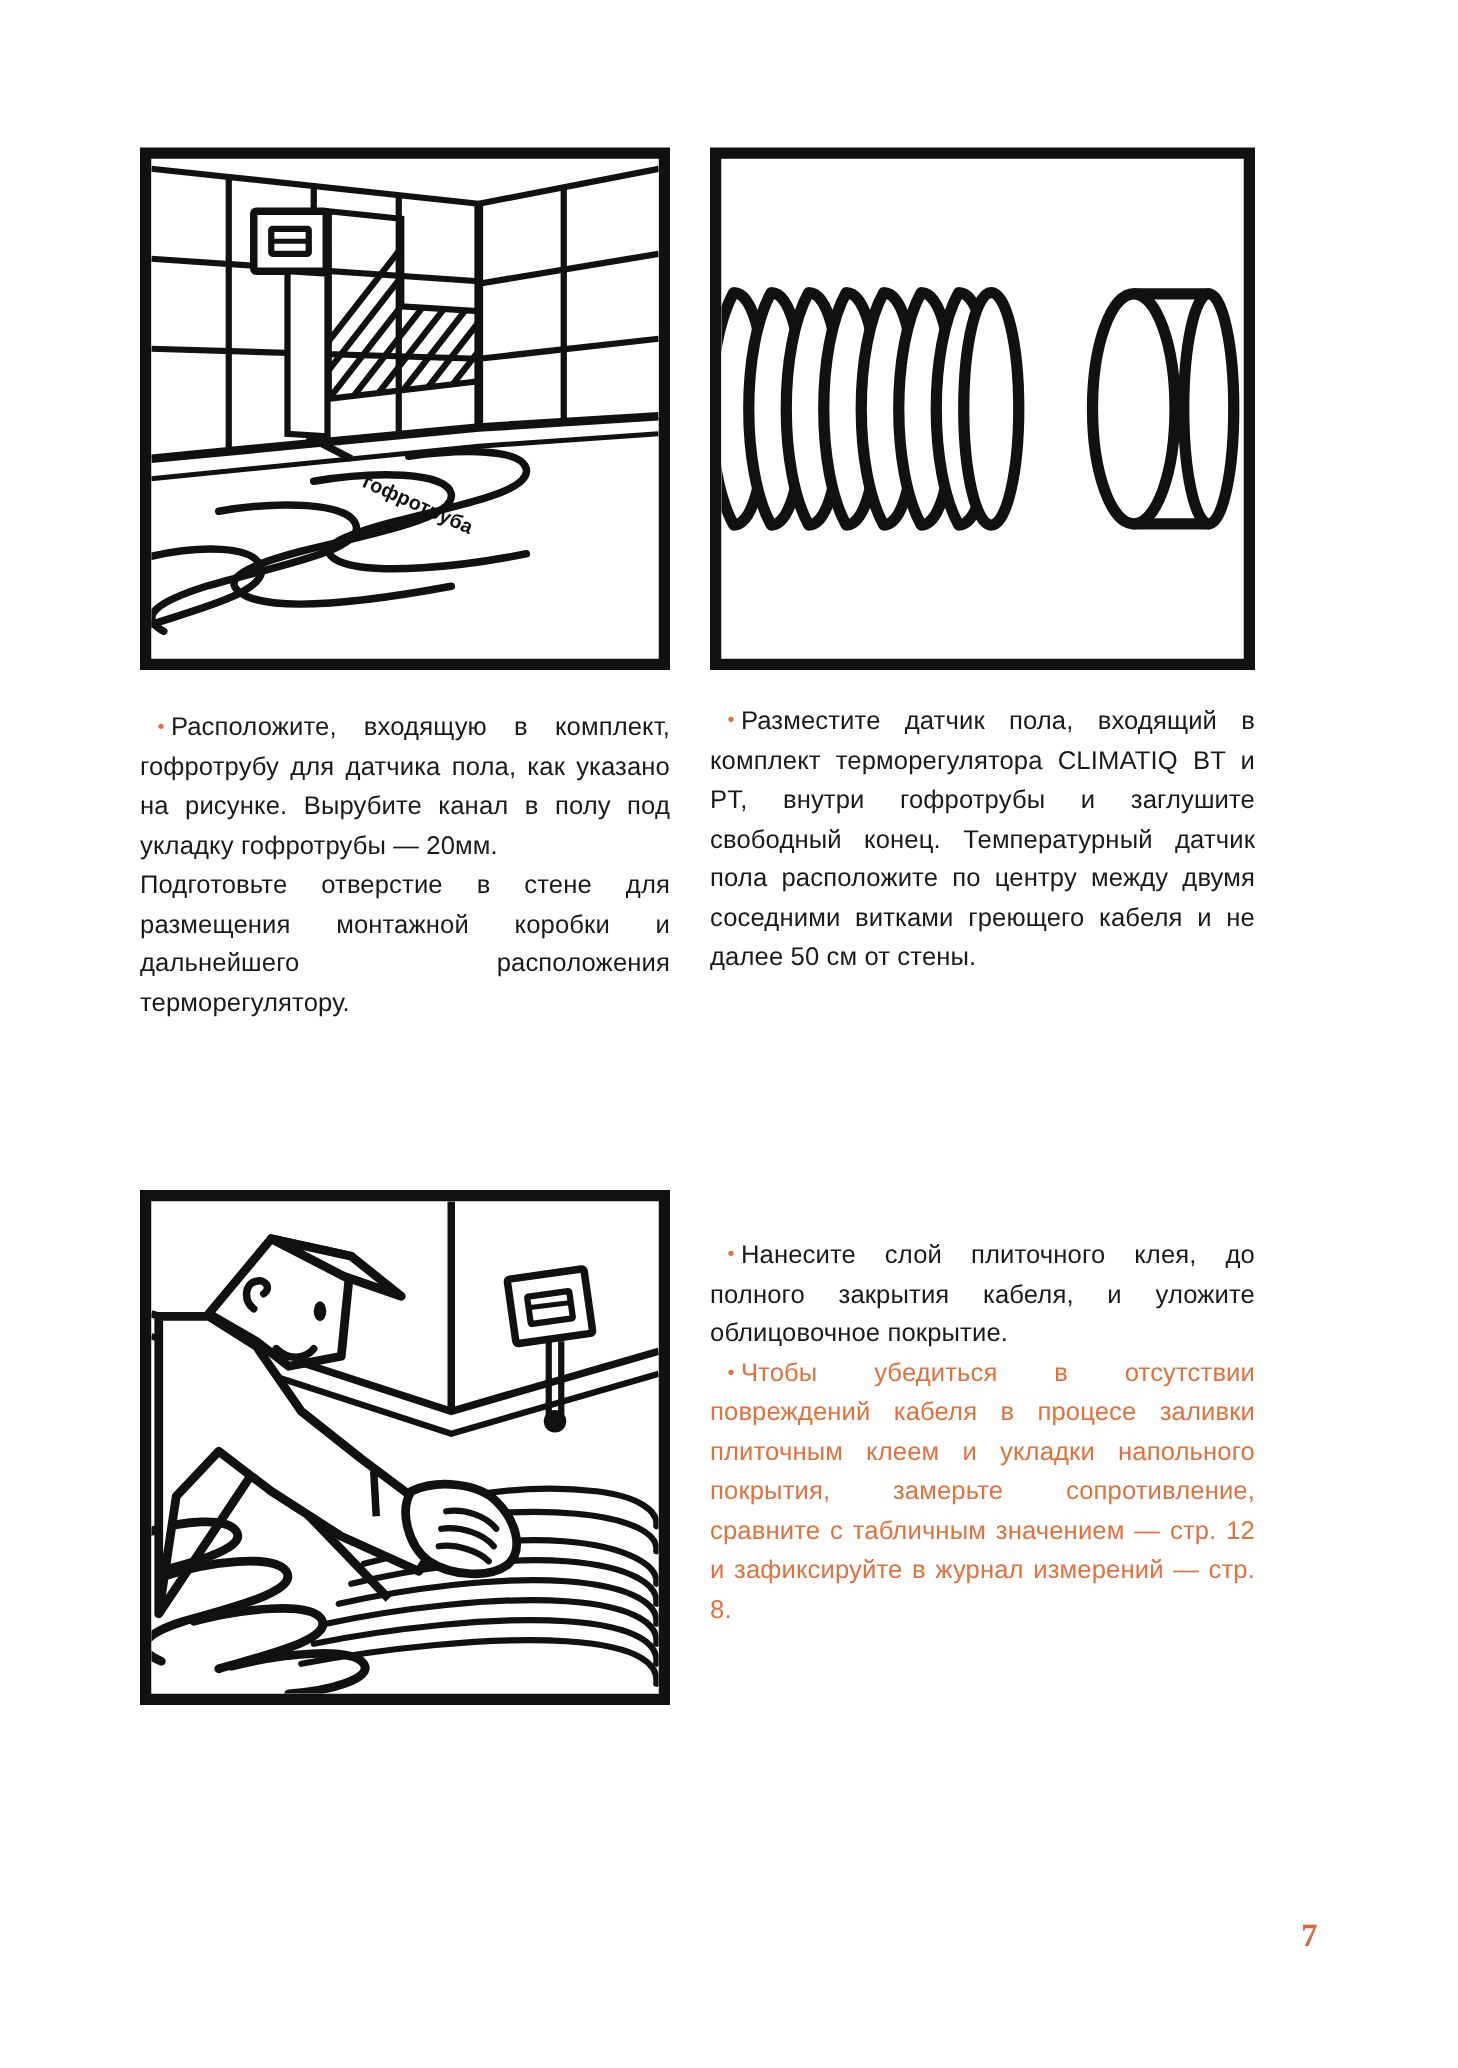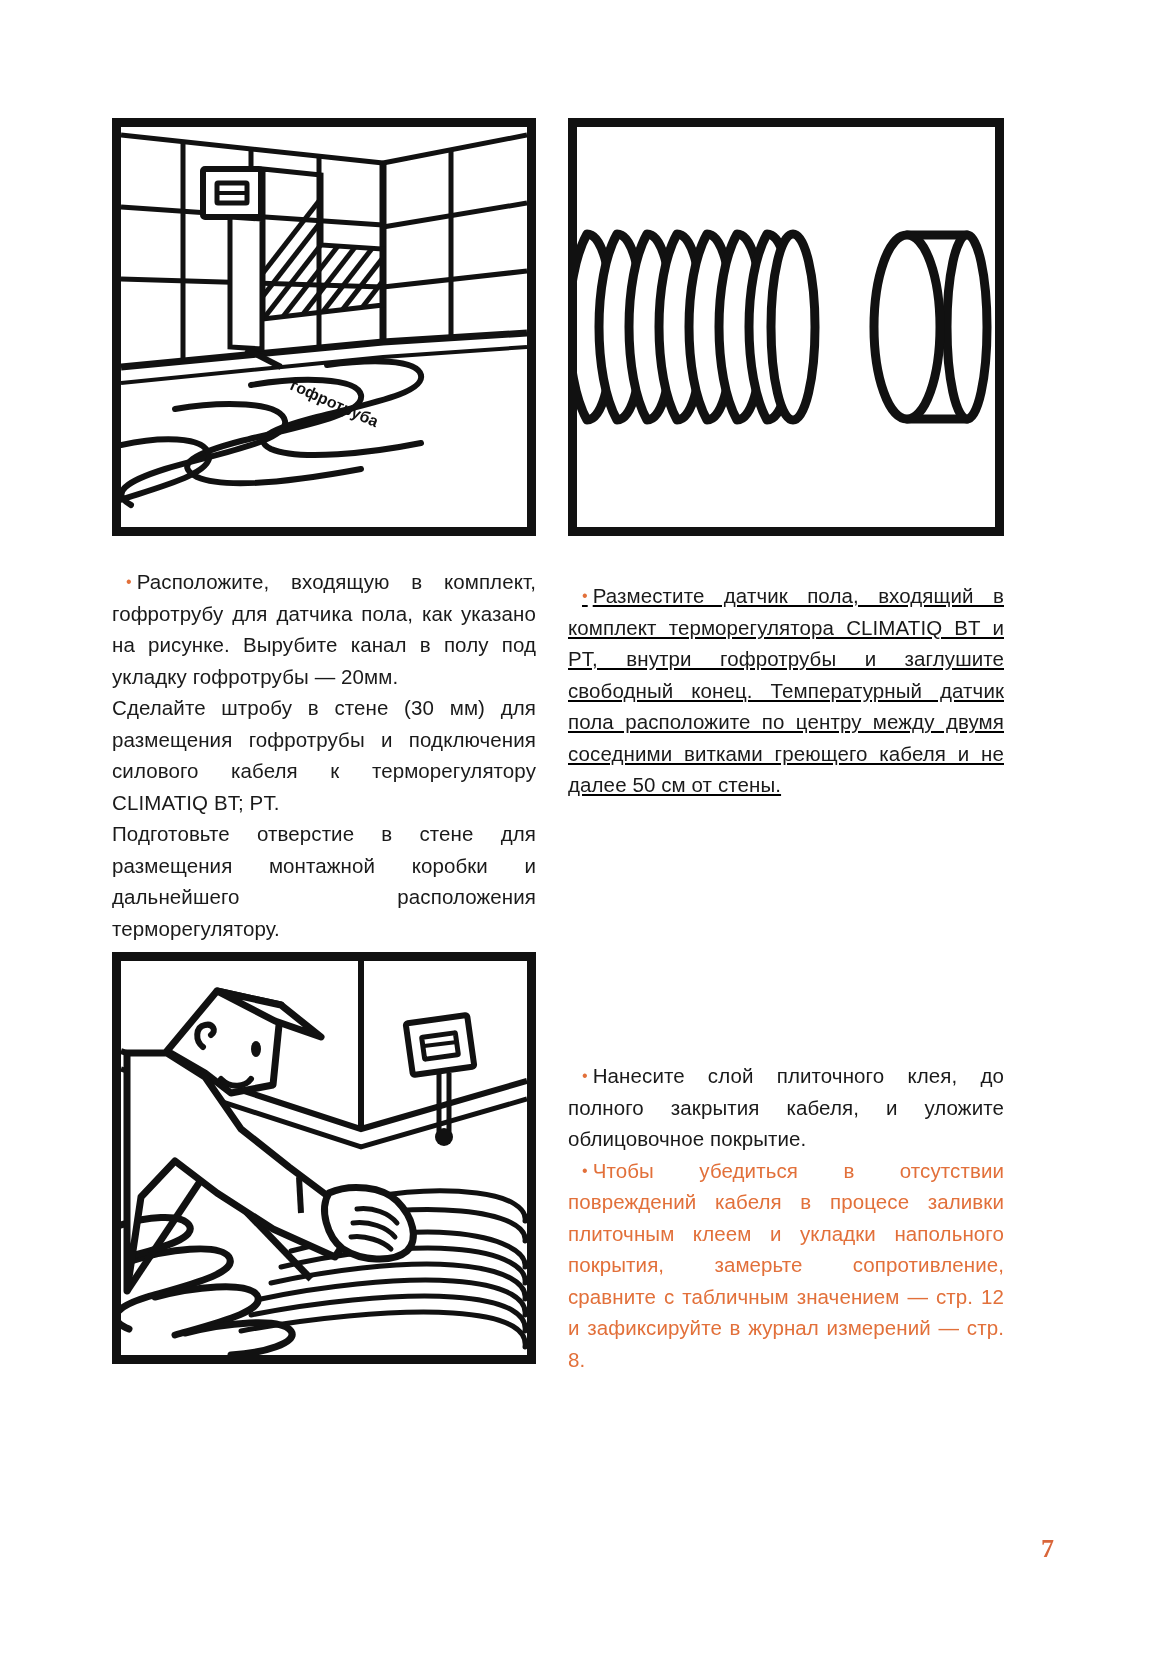--- a/index.html
+++ b/index.html
@@ -33,22 +33,22 @@
   #fig-installer    { left: 112px;  top: 952px;  width: 424px; height: 412px; }
 
   .fig svg { display: block; width: 100%; height: 100%; }
 
   
   .col {
     position: absolute;
     box-sizing: border-box;
   }
   #col-left  { left: 112px; top: 566px; width: 424px; }
-  #col-right-top { left: 568px; top: 580px; width: 436px; text-decoration: underline; }
-  #col-right-bottom { left: 568px; top: 1060px; width: 436px; }
+  #col-right-top { left: 568px; top: 561px; width: 436px; }
+  #col-right-bottom { left: 568px; top: 988px; width: 436px; }
 
   .para {
     margin: 0 0 0 0;
     font-size: 20.5px;
     line-height: 31.5px;
     color: #1a1a1a;
     text-align: justify;
     text-justify: inter-word;
     letter-spacing: 0.1px;
   }
@@ -234,21 +234,20 @@
       <ellipse cx="135" cy="88" rx="5" ry="8" fill="#111111"></ellipse>
 
       <g fill="none" stroke="#111111" stroke-width="6">
         <path d="M178 216 L180 252"></path>
       </g>
     </svg>
   </div>
 
   <div class="col" id="col-left">
     <p class="para indent"><span class="bullet">•</span><span>Расположите, входящую в комплект, гофротрубу для датчика пола, как указано на рисунке. Вырубите канал в полу под укладку гофротрубы — 20мм.</span></p>
-    <p class="para"><span>Сделайте штробу в стене (30 мм) для размещения гофротрубы и подключения силового кабеля к терморегулятору CLIMATIQ BT; PT.</span></p>
     <p class="para"><span>Подготовьте отверстие в стене для размещения монтажной коробки и дальнейшего расположения терморегулятору.</span></p>
   </div>
 
   <div class="col" id="col-right-top">
     <p class="para indent"><span class="bullet">•</span><span>Разместите датчик пола, входящий в комплект терморегулятора CLIMATIQ BT и PT, внутри гофротрубы и заглушите свободный конец. Температурный датчик пола расположите по центру между двумя соседними витками греющего кабеля и не далее 50 см от стены.</span></p>
   </div>
 
   <div class="col" id="col-right-bottom">
     <p class="para indent"><span class="bullet">•</span><span>Нанесите слой плиточного клея, до полного закрытия кабеля, и уложите облицовочное покрытие.</span></p>
     <p class="para orange indent"><span class="bullet">•</span><span>Чтобы убедиться в отсутствии повреждений кабеля в процесе заливки плиточным клеем и укладки напольного покрытия, замерьте сопротивление, сравните с табличным значением — стр. 12 и зафиксируйте в журнал измерений — стр. 8.</span></p>

